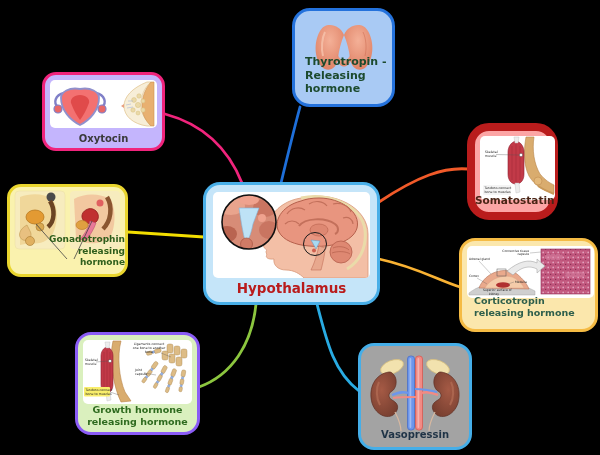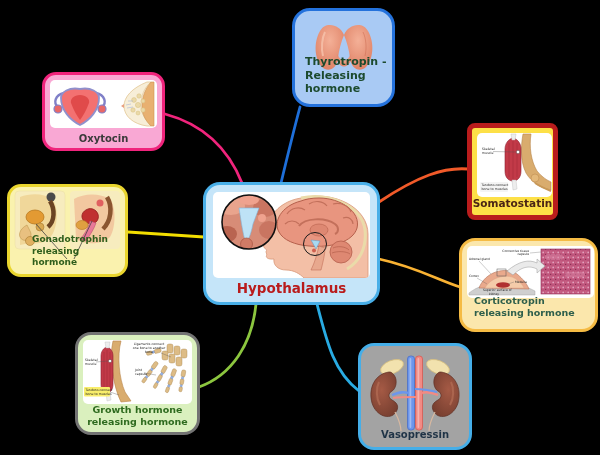--- a/index.html
+++ b/index.html
@@ -14,32 +14,32 @@
   svg text{font-family:"DejaVu Sans","Liberation Sans",sans-serif;fill:#222;}
 
   
   #node-hypothalamus{left:203px;top:182px;width:177px;height:123px;background:#C5E5F9;border:3px solid #49AFE8;border-radius:17px;}
   #node-hypothalamus .panel{left:7px;top:7px;width:157px;height:86px;}
   #node-hypothalamus .lbl{bottom:5px;font-size:13.5px;color:#b91c1c;}
 
   #node-thyrotropin{left:292px;top:8px;width:103px;height:99px;background:#A9CAF4;border:3px solid #2472DC;border-radius:18px;}
   #node-thyrotropin .lbl{bottom:8px;left:10px;right:4px;font-size:11px;color:#1C4A2D;text-align:left;}
 
-  #node-oxytocin{left:42px;top:72px;width:123px;height:79px;background:#f9a8d4;border:3px solid #F0247C;border-radius:14px;}
+  #node-oxytocin{left:42px;top:72px;width:123px;height:79px;background:#c4b5fd;border:3px solid #F0247C;border-radius:14px;}
   #node-oxytocin .panel{left:5px;top:5px;width:107px;height:48px;}
   #node-oxytocin .lbl{bottom:3px;font-size:10px;color:#3A3A3A;}
 
   #node-gonadotrophin{left:7px;top:184px;width:121px;height:93px;background:#FAF2AE;border:3px solid #E9D52E;border-radius:14px;}
-  #node-gonadotrophin .lbl{bottom:6px;left:22px;font-size:9px;color:#2F5E1C;text-align:left;}
-
-  #node-growth{left:75px;top:332px;width:125px;height:103px;background:#DAF0BE;border:3px solid #737373;border-radius:16px;}
+  #node-gonadotrophin .lbl{bottom:6px;left:22px;font-size:9px;color:#2F5E1C;text-align:right;}
+
+  #node-growth{left:75px;top:332px;width:125px;height:103px;background:#DAF0BE;border:3px solid #8b5cf6;border-radius:16px;}
   #node-growth .panel{left:5px;top:5px;width:109px;height:64px;}
   #node-growth .lbl{bottom:4px;font-size:9.5px;color:#2E6B1F;}
 
-  #node-somatostatin{left:467px;top:123px;width:91px;height:97px;background:#fde047;border:5px solid #b91c1c;border-radius:8px;}
+  #node-somatostatin{left:467px;top:123px;width:91px;height:97px;background:#fca5a5;border:8px solid #b91c1c;border-radius:22px;}
   #node-somatostatin .panel{left:5px;top:5px;width:75px;height:64px;}
   #node-somatostatin .lbl{bottom:5px;font-size:10.5px;color:#4A2415;}
 
   #node-corticotropin{left:459px;top:238px;width:139px;height:94px;background:#FBE7AC;border:3px solid #F5BB44;border-radius:16px;}
   #node-corticotropin .panel{left:5px;top:5px;width:127px;height:52px;}
   #node-corticotropin .lbl{bottom:10px;left:12px;font-size:9.5px;color:#2E5F4B;text-align:left;}
 
   #node-vasopressin{left:358px;top:343px;width:114px;height:107px;background:#a3a3a3;border:3px solid #45AEE8;border-radius:16px;}
   #node-vasopressin .lbl{bottom:6px;font-size:10px;color:#1F3346;}
 </style>

